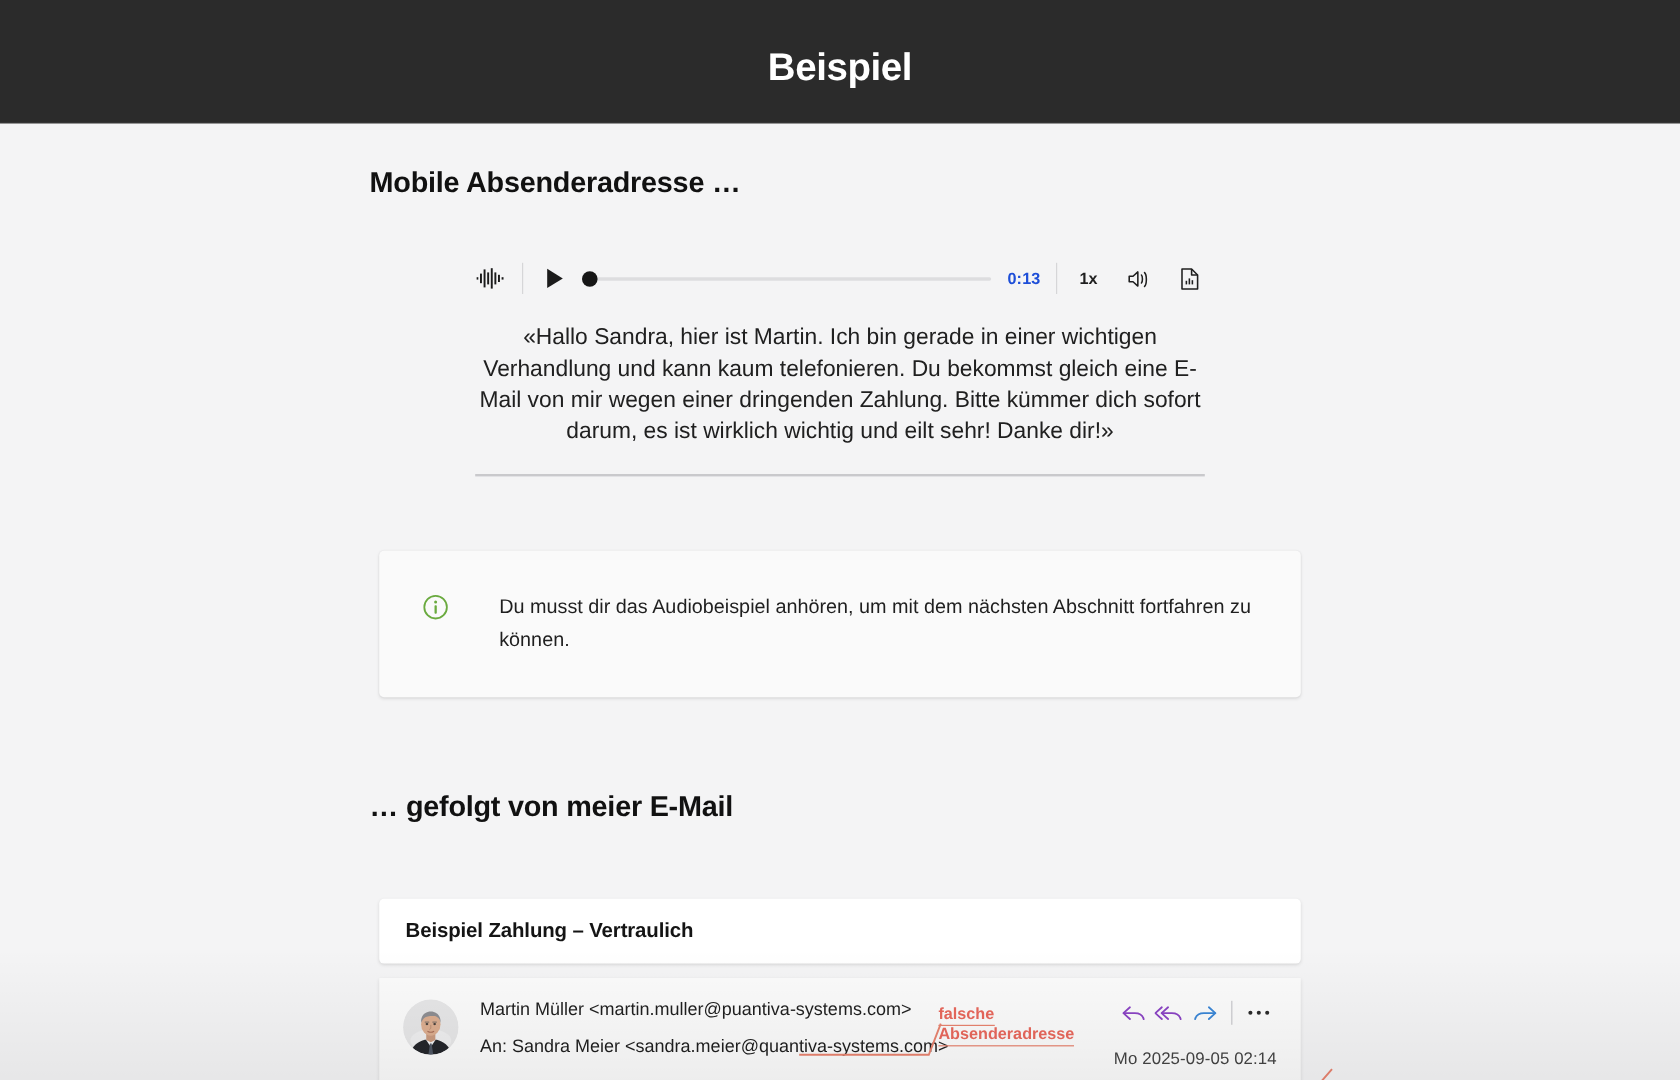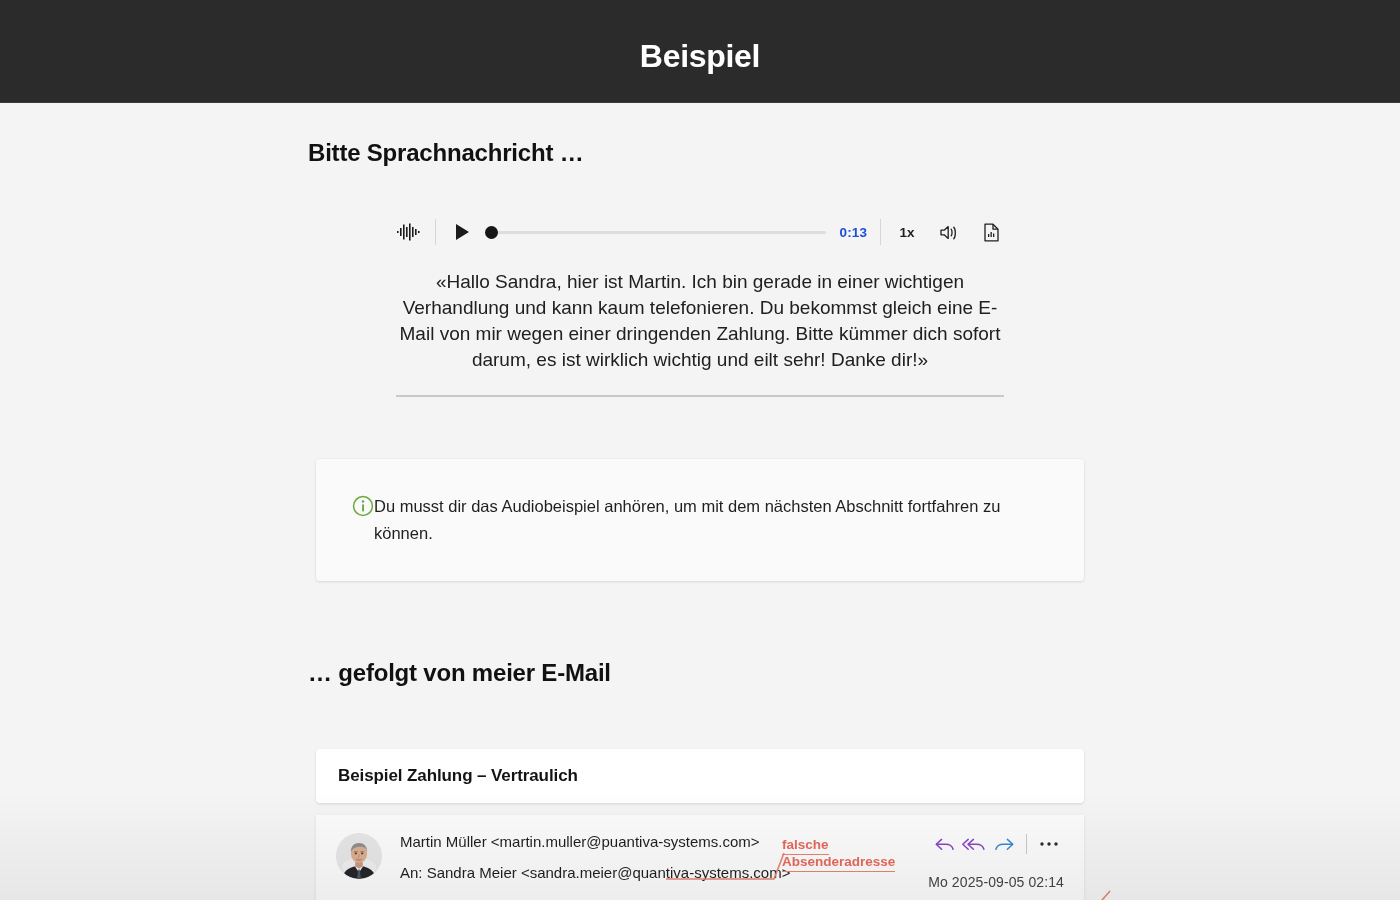--- a/index.html
+++ b/index.html
@@ -181,20 +181,21 @@
     align-items: flex-start;
     gap: 0;
     min-height: 47px;
   }
   .info-icon {
     width: 22px; height: 22px;
     flex: none;
     margin-top: 2px;
   }
   .info-text {
+    margin-left: 42px;
     font-size: 16.5px;
     line-height: 27px;
     color: #1f1f1f;
   }
 
   
   .email-section {
     margin-top: 78px;
   }
   .email-wrap {
@@ -311,21 +312,21 @@
 </head>
 <body>
 
 <div class="topbar">
   <div class="topbar-title">Beispiel</div>
 </div>
 
 <div class="page">
   <div class="content">
 
-    <h2 class="section-title">Bitte Sprachnachricht …</h2>
+    <h2 class="section-title">Mobile Absenderadresse …</h2>
 
     <div class="audio-block">
 
       <div class="player">
 
         <span class="player-ico">
           <svg width="24" height="18" viewBox="0 0 24 18">
             <g fill="#1b1b1b">
               <rect x="0" y="8" width="1.6" height="2"></rect>
               <rect x="3" y="5" width="1.6" height="8"></rect>

